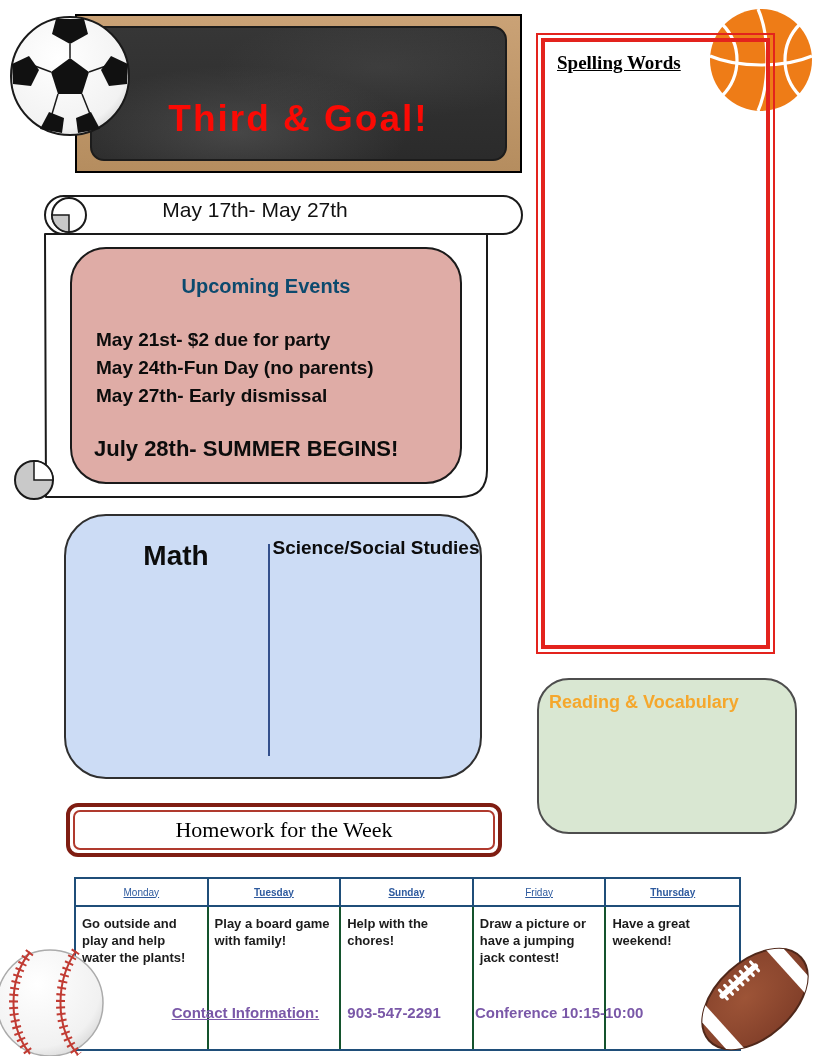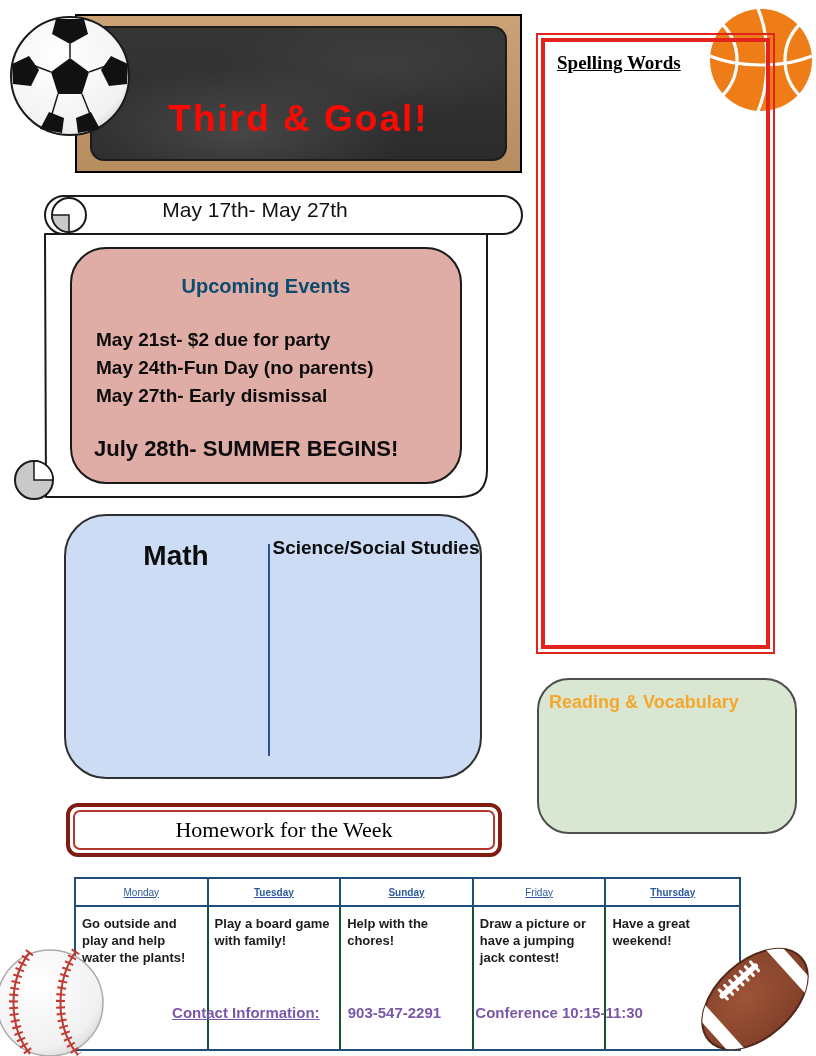--- a/index.html
+++ b/index.html
@@ -210,21 +210,21 @@
   <div class="td" data-interactable="false">Go outside and play and help water the plants!</div>
   <div class="td" data-interactable="false">Play a board game with family!</div>
   <div class="td" data-interactable="false">Help with the chores!</div>
   <div class="td" data-interactable="false">Draw a picture or have a jumping jack contest!</div>
   <div class="td" data-interactable="false">Have a great weekend!</div>
 </div>
 
 <div class="contact-line" data-interactable="false">
   <span class="lbl" data-interactable="false">Contact Information:</span>
   <span class="phone" data-interactable="false">903-547-2291</span>
-  <span class="conf" data-interactable="false">Conference 10:15-11:30</span>
+  <span class="conf" data-interactable="false">Conference 10:15-10:00</span>
 </div>
 
 <svg class="ball baseball" viewBox="0 0 112 112" data-interactable="false">
   <defs>
     <radialGradient id="bbg" cx="38%" cy="32%" r="80%">
       <stop offset="0%" stop-color="#ffffff"></stop>
       <stop offset="75%" stop-color="#f1f1f1"></stop>
       <stop offset="100%" stop-color="#cfcfcf"></stop>
     </radialGradient>
   </defs>

